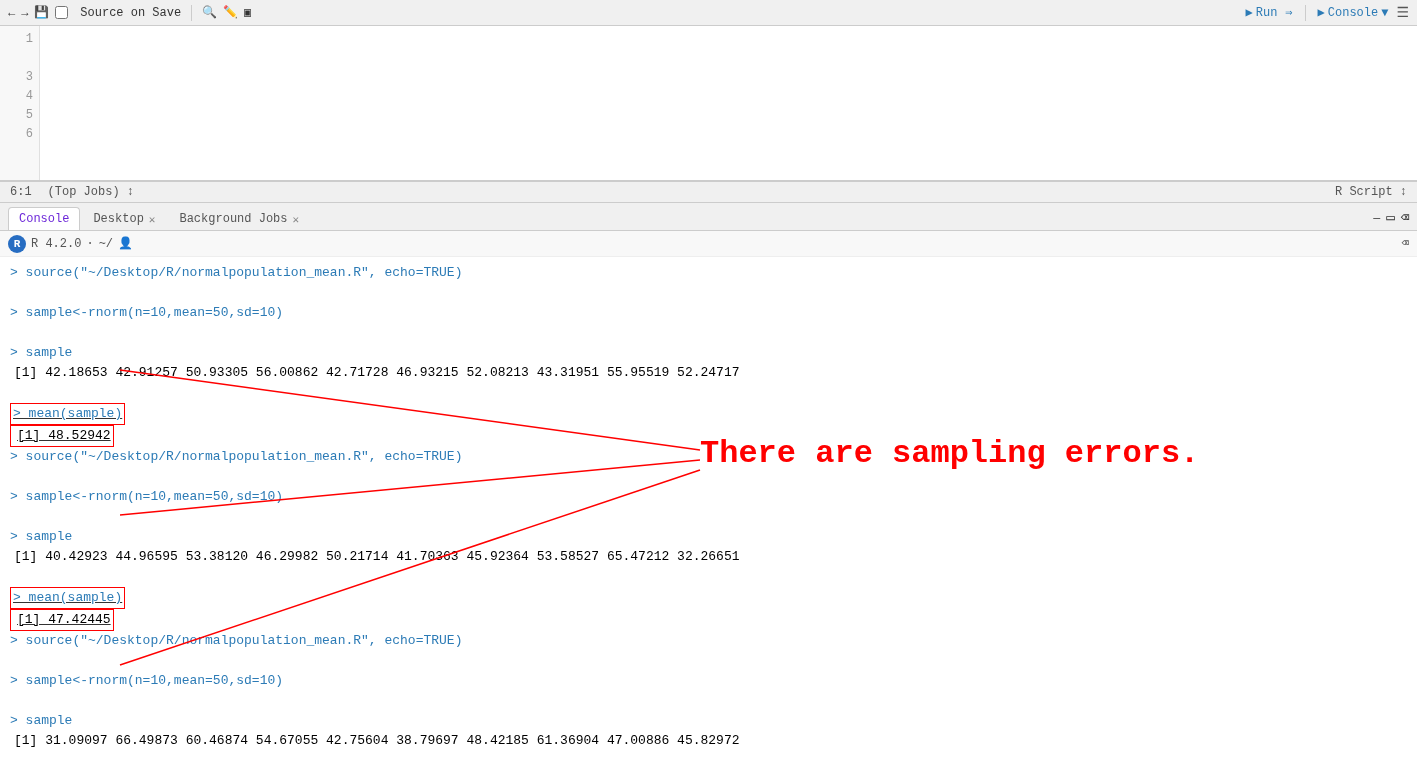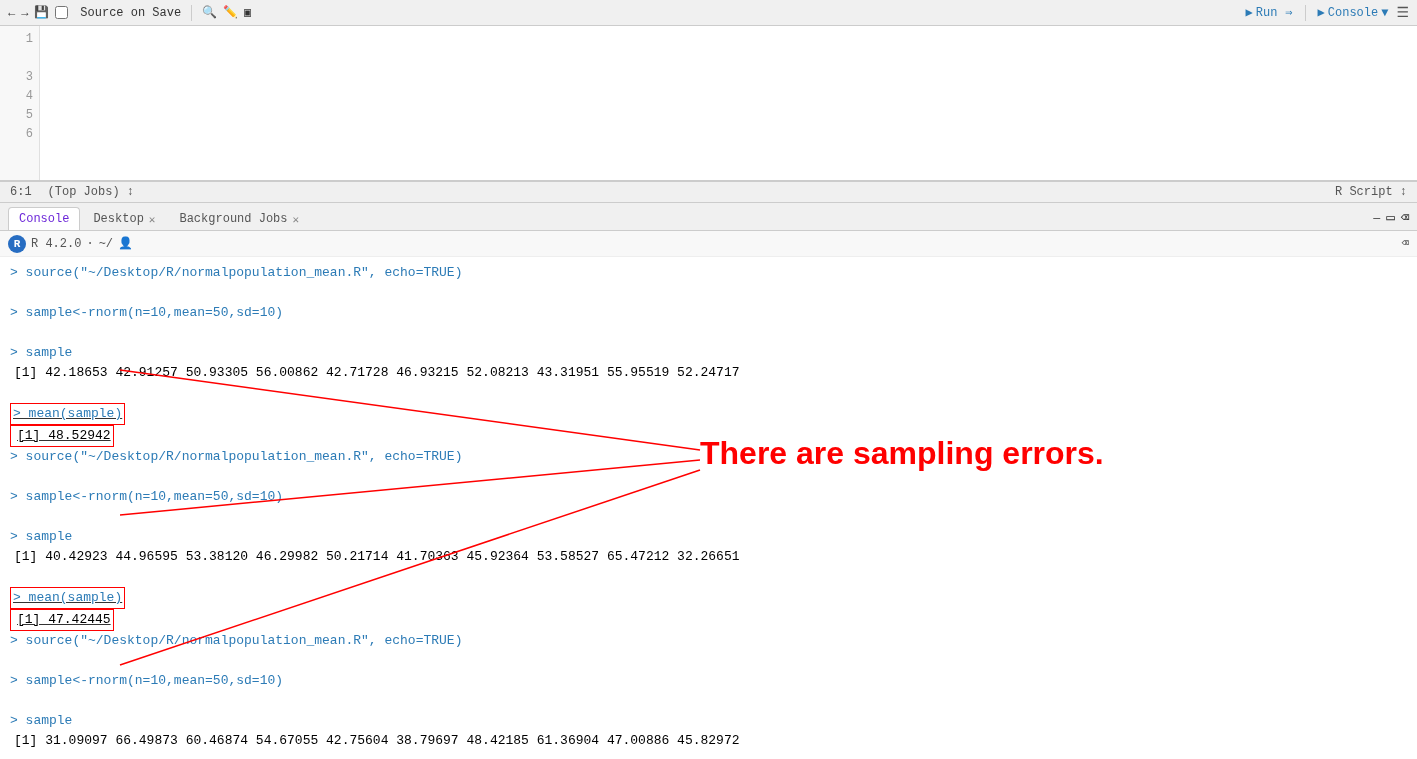--- a/index.html
+++ b/index.html
@@ -150,21 +150,21 @@
     .blank-line { height: 20px; }
 
     
     #annotation {
       position: absolute;
       top: 435px;
       left: 700px;
       font-size: 32px;
       font-weight: bold;
       color: red;
-      font-family: Liberation Sans, sans-serif;
+      font-family: Liberation Mono, monospace;
       pointer-events: none;
       z-index: 100;
     }
 
     
     #lines-canvas {
       position: absolute;
       top: 0;
       left: 0;
       width: 1417px;

